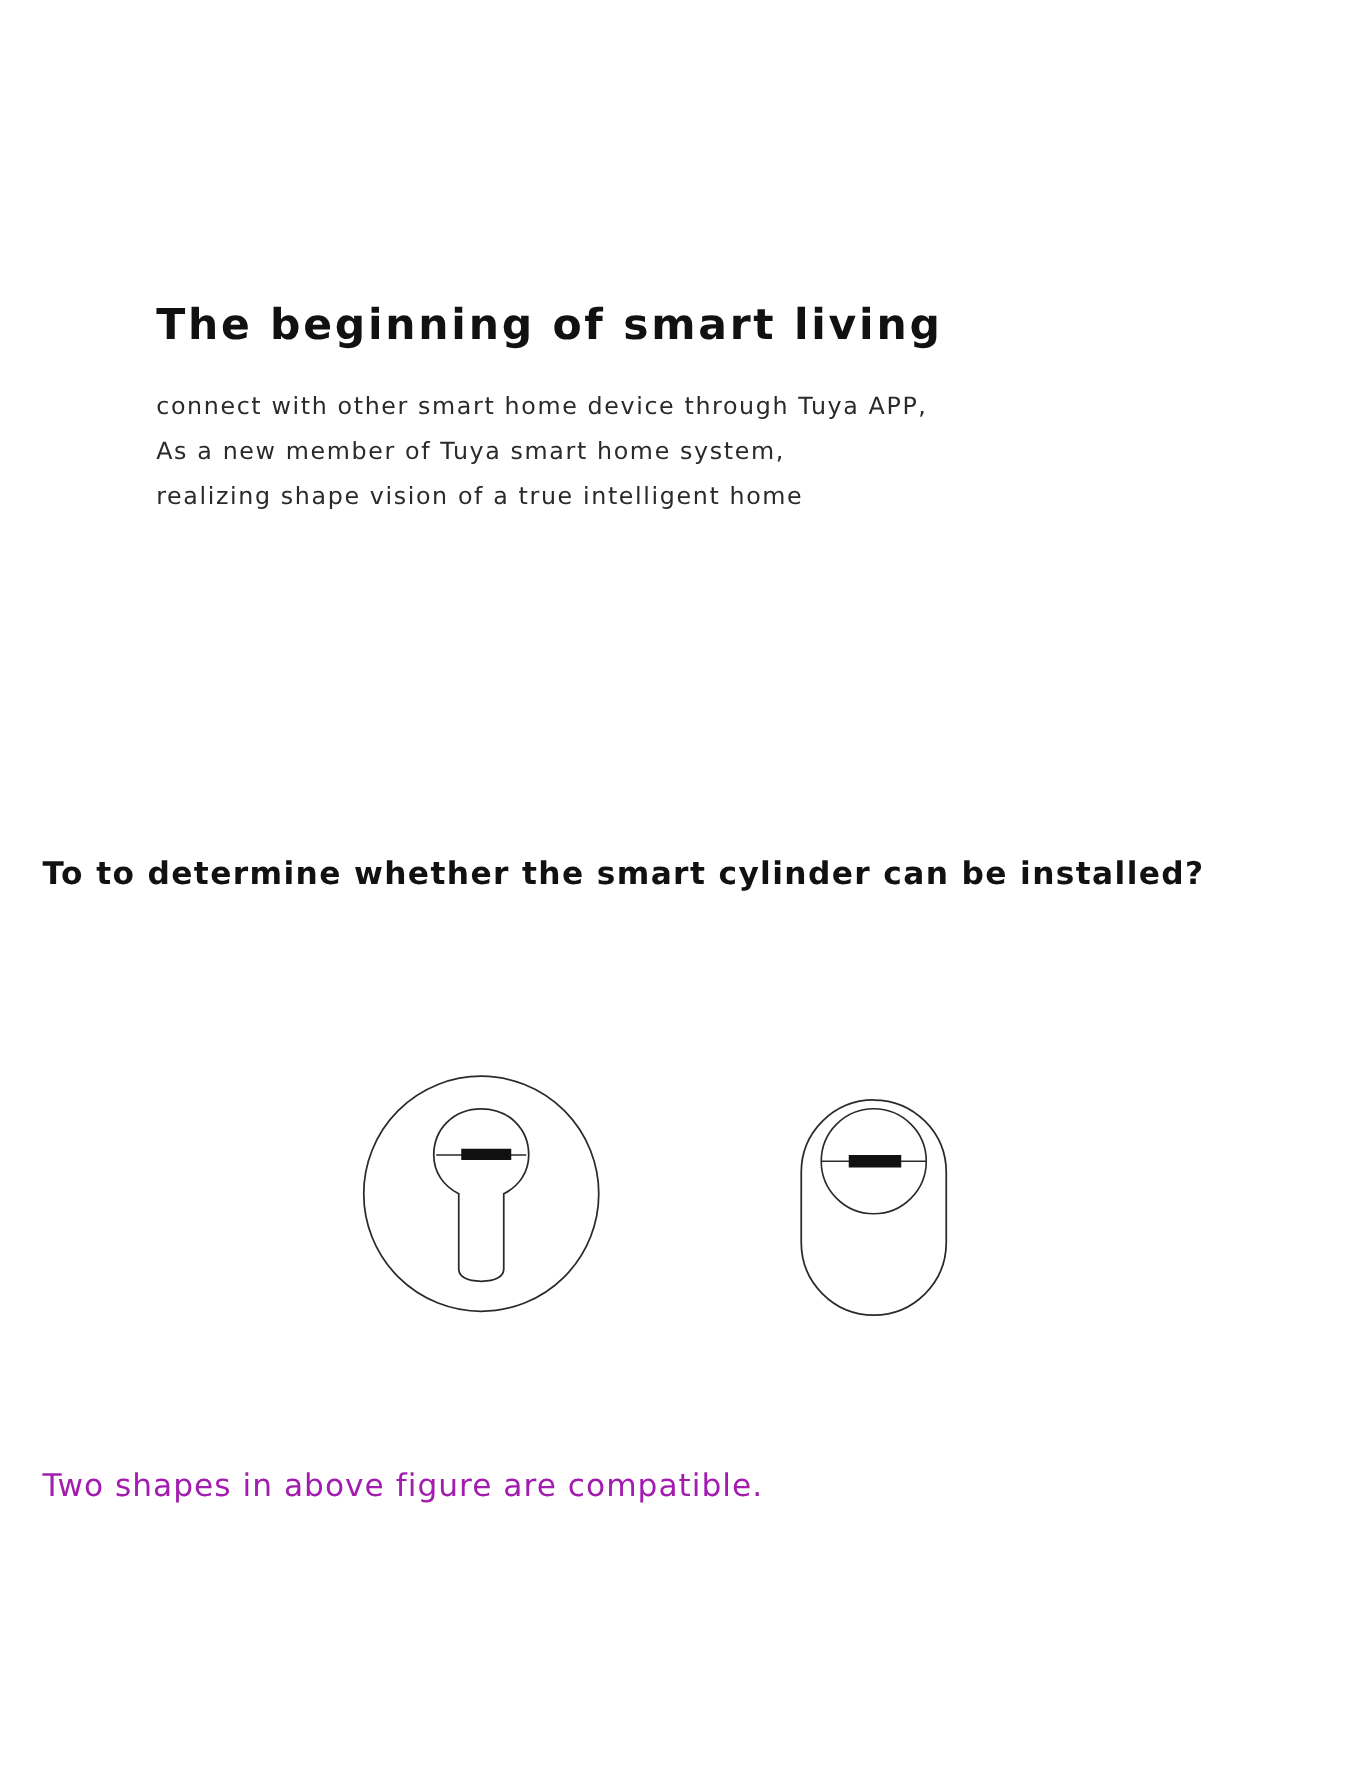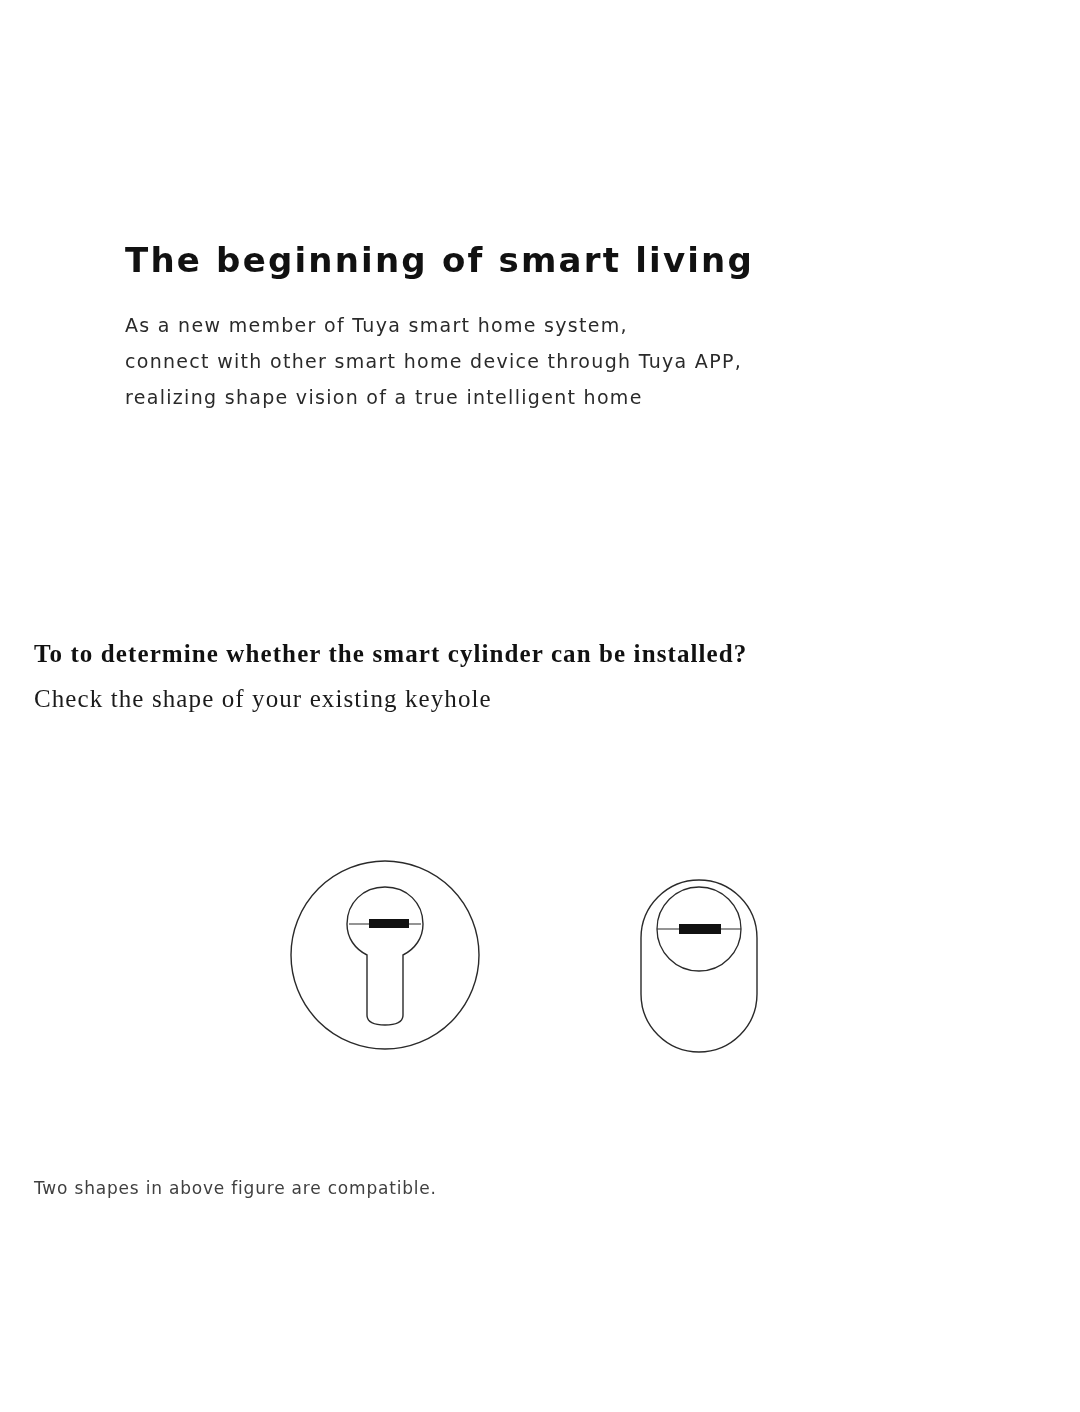--- a/index.html
+++ b/index.html
@@ -42,23 +42,22 @@
     letter-spacing: 1.3px;
     color: #2a2a2a;
     line-height: 36px;
     white-space: pre;
   }
 
   
   .question-block {
     position: absolute;
     left: 34px;
-    top: 638px;
+    top: 683px;
     width: 1020px;
-    font-family: Liberation Serif, serif;
   }
   .question-title {
     font-size: 25px;
     font-weight: 700;
     letter-spacing: 1.1px;
     color: #111111;
     margin: 0 0 14px 0;
     line-height: 1.25;
     white-space: nowrap;
   }
@@ -94,43 +93,42 @@
   }
 
   
   .note {
     position: absolute;
     left: 34px;
     top: 1168px;
     width: 980px;
   }
   .note-line {
-    font-size: 17px;
+    font-size: 25px;
     letter-spacing: 0.8px;
-    color: #404040;
+    color: #a21caf;
     line-height: 41px;
   }
 </style>
 </head>
 <body>
 
 <div class="page">
 
   <section class="hero">
     <h1 class="hero-title">The beginning of smart living</h1>
     <div class="hero-body">
+      <div class="hero-line">connect with other smart home device through Tuya APP,</div>
       <div class="hero-line">As a new member of Tuya smart home system,</div>
-      <div class="hero-line">connect with other smart home device through Tuya APP,</div>
       <div class="hero-line">realizing shape vision of a true intelligent home</div>
     </div>
   </section>
 
   <section class="question-block">
     <div class="question-title">To to determine whether the smart cylinder can be installed?</div>
-    <div class="question-sub">Check the shape of your existing keyhole</div>
   </section>
 
   <section class="shapes">
 
     <div class="shape-a">
       <svg width="200" height="200" viewBox="0 0 200 200" aria-hidden="true">
         <circle cx="100" cy="100" r="94" fill="#ffffff" stroke="#2a2a2a" stroke-width="1.4"></circle>
 
         <path d="M100 32
                  C 78 32 62 48 62 69

